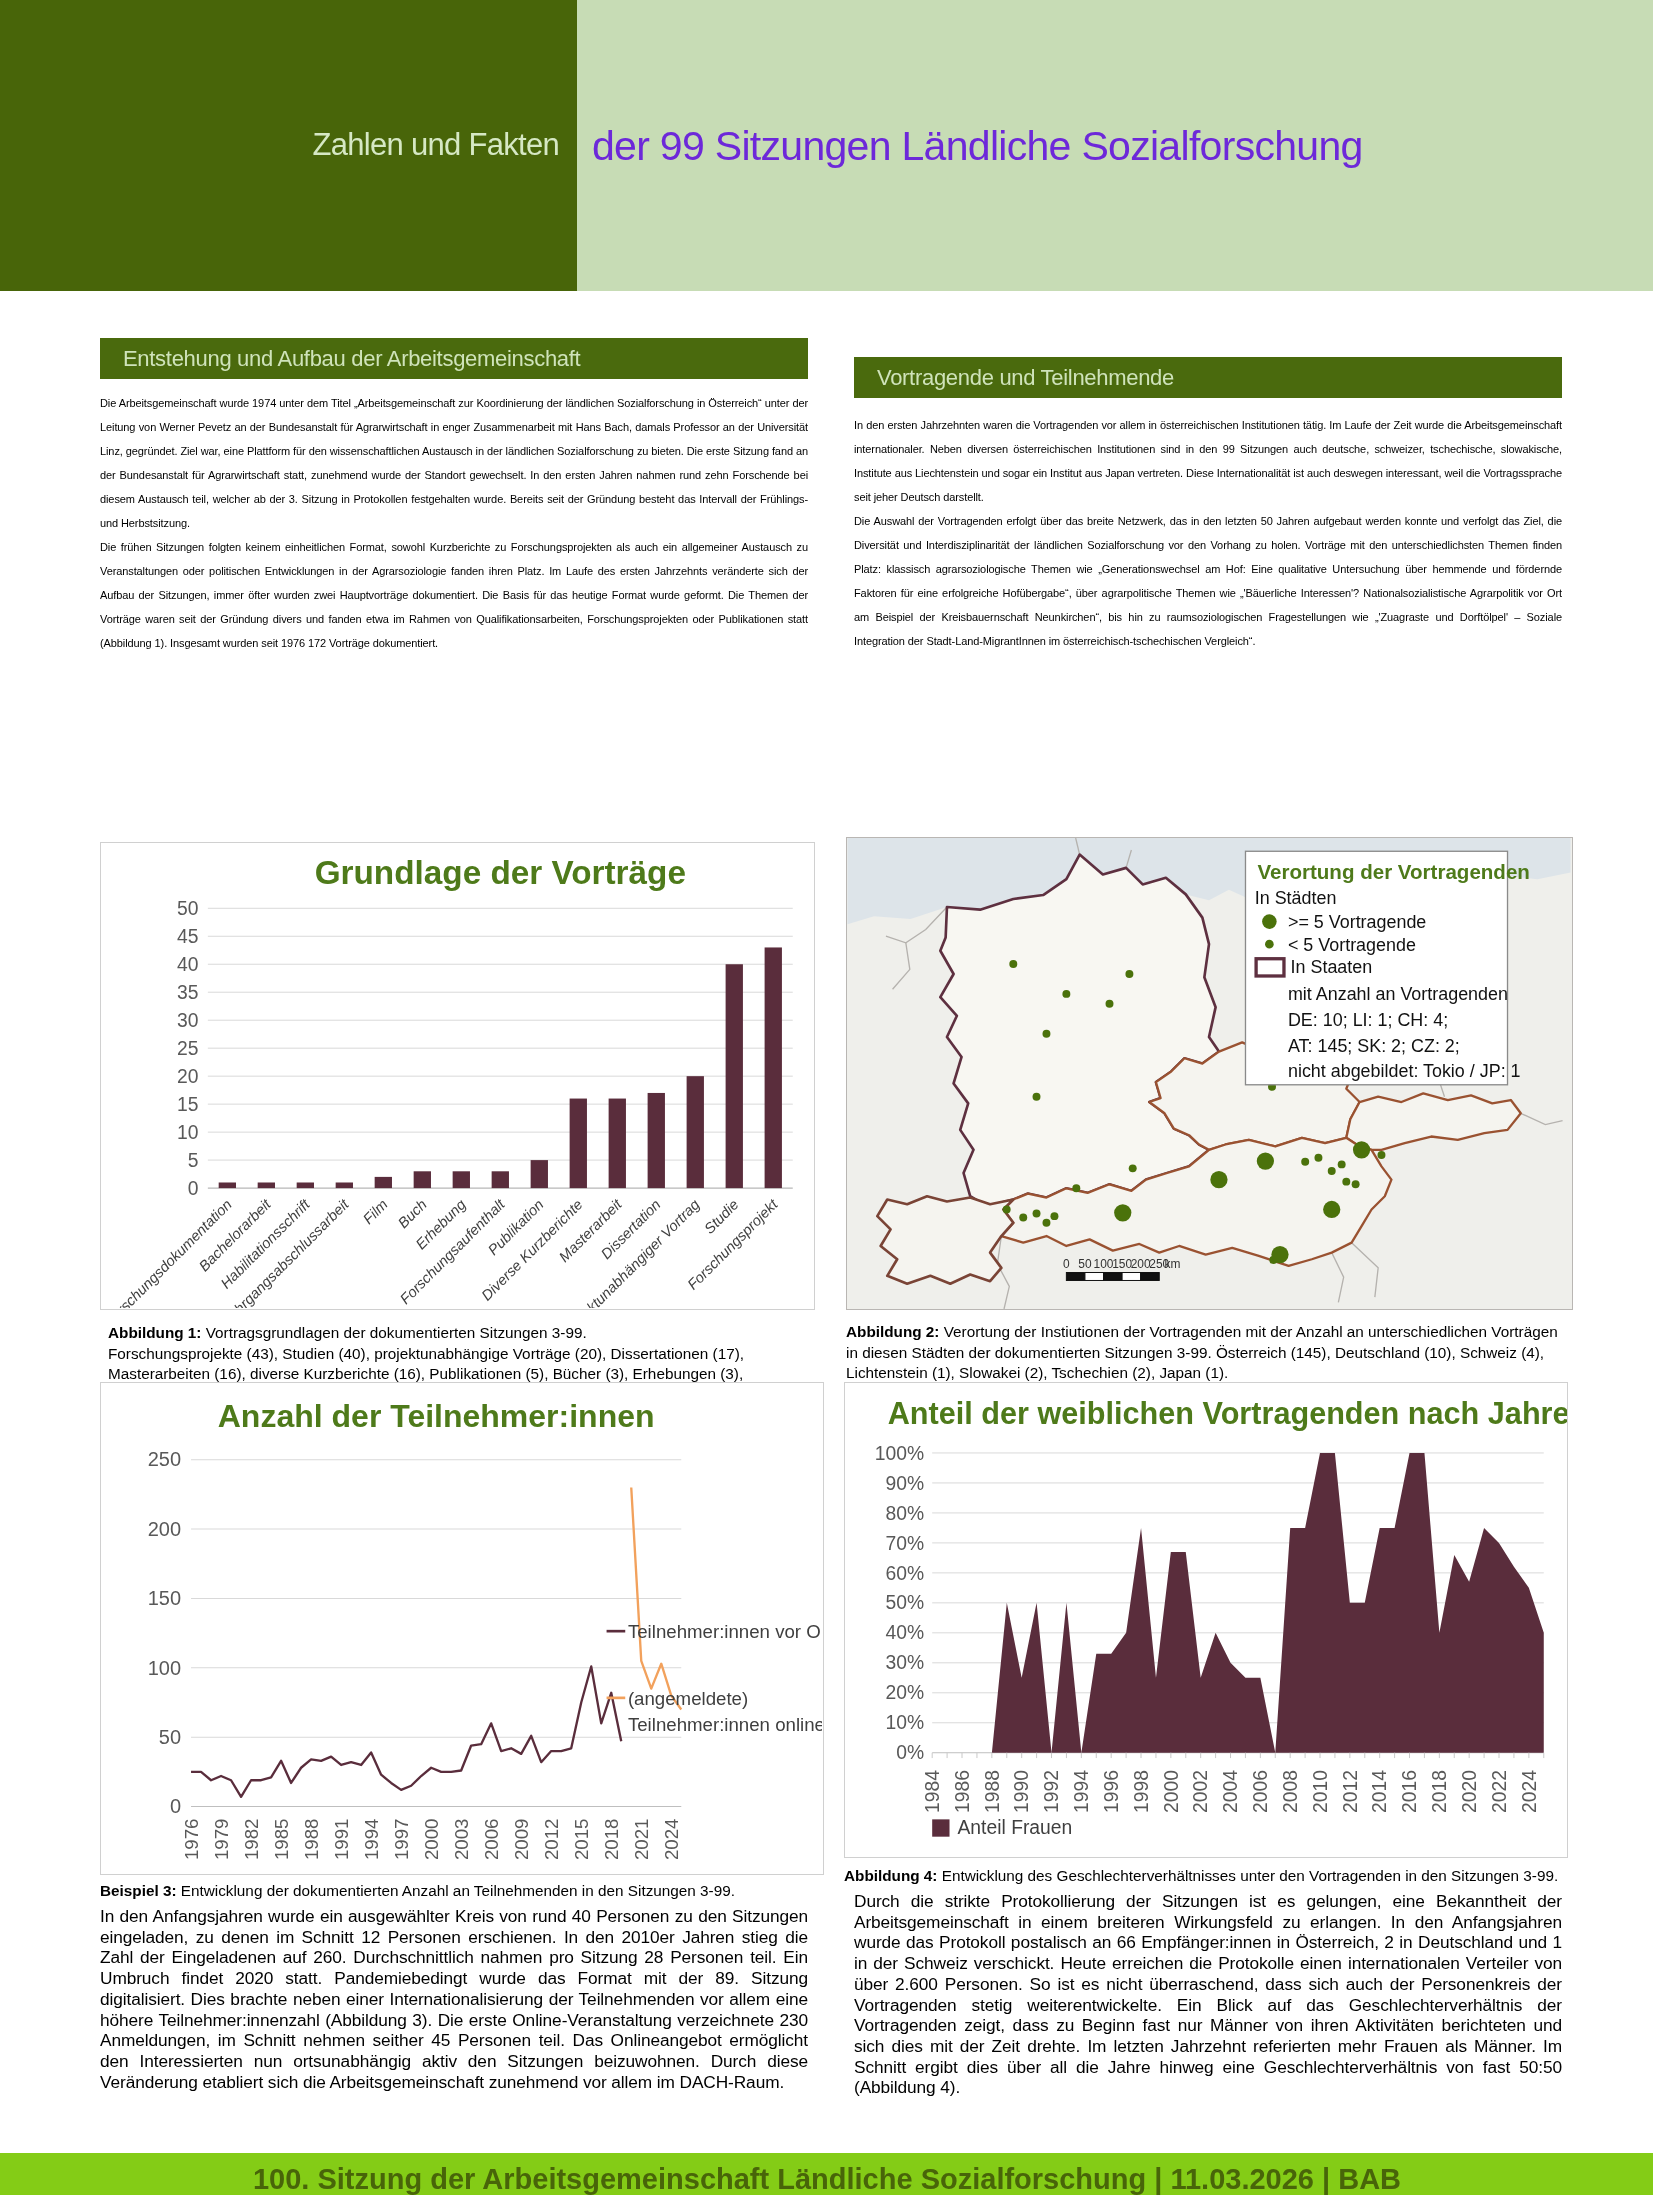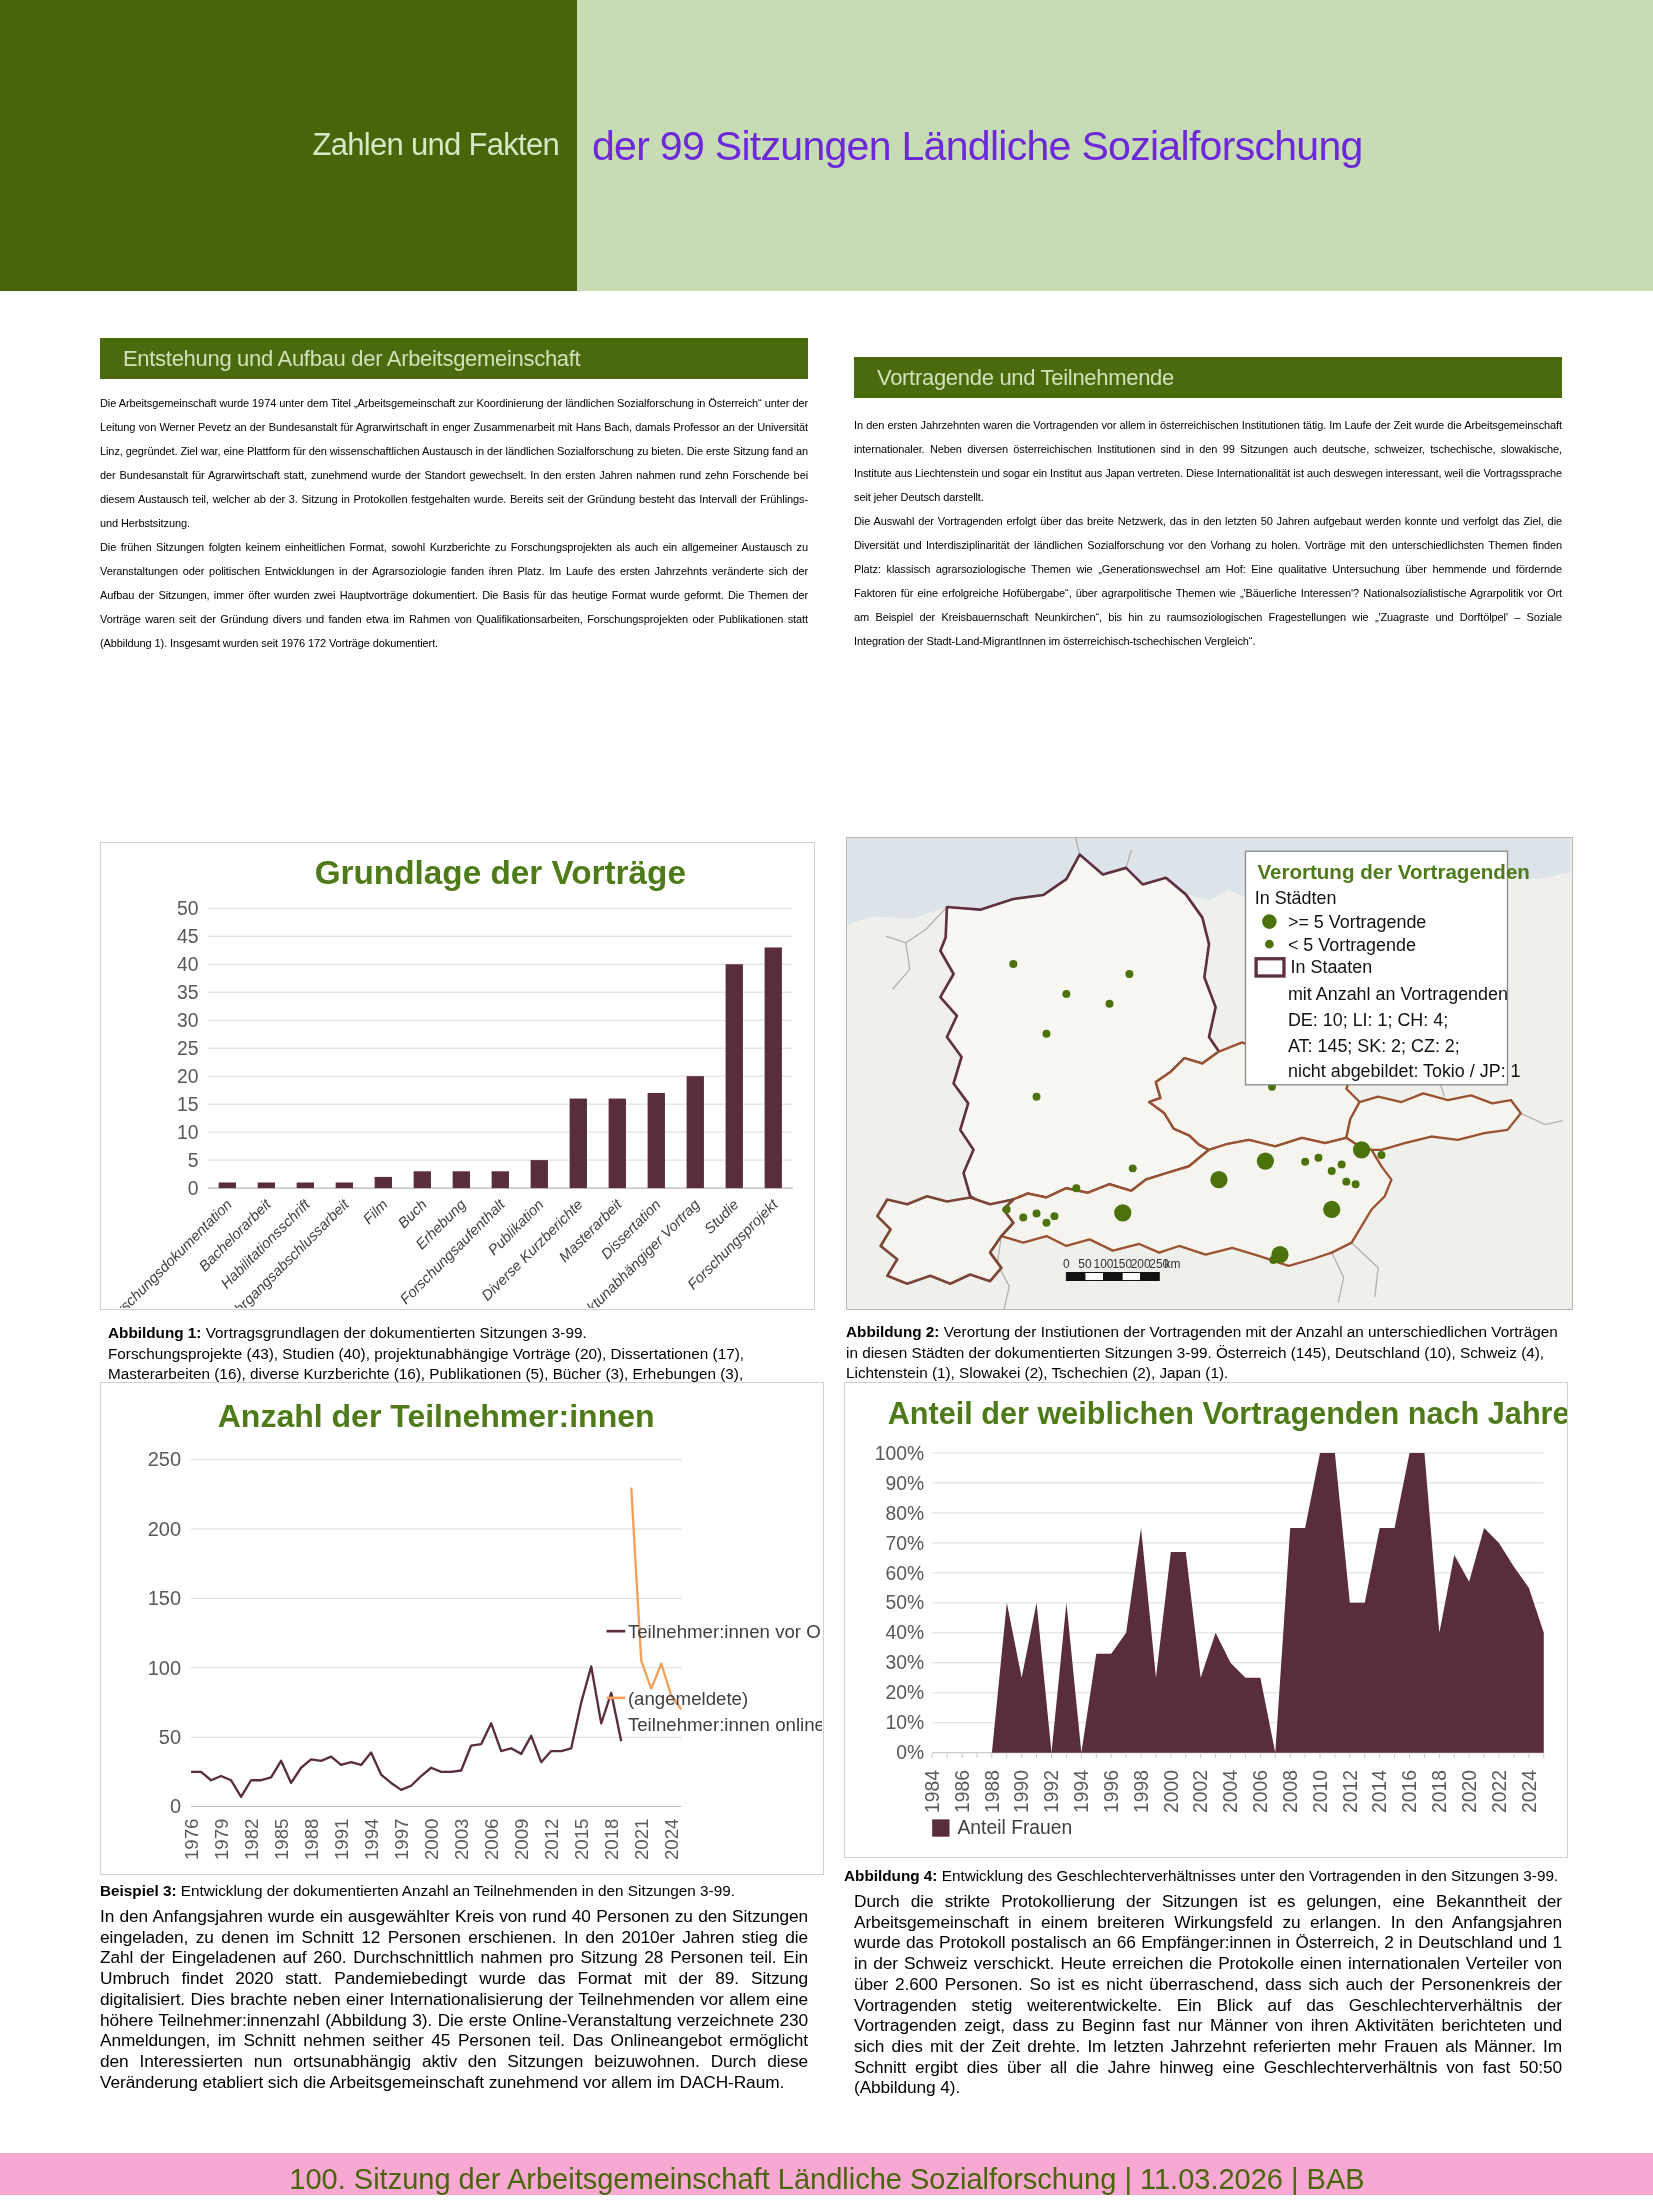--- a/index.html
+++ b/index.html
@@ -32,21 +32,21 @@
   .c4{left:844px;top:1382px;width:724px;height:476px;}
   .mapbox{left:846px;top:837px;width:727px;height:473px;border:1.3px solid #b9b6b3;box-sizing:border-box;background:#efefeb;}
   
   .caption{font-size:15.3px;line-height:20.7px;color:#000;}
   .cap-b{font-weight:bold;}
   .cap1{left:108px;top:1323px;width:724px;}
   .cap2{left:846px;top:1322px;width:727px;}
   .cap3{left:100px;top:1881px;width:724px;}
   .cap4{left:844px;top:1866px;width:724px;}
   
-  .footer{left:0;top:2153px;width:1654px;height:42px;background:#f9a8d4;text-align:center;}
+  .footer{left:0;top:2153px;width:1654px;height:42px;background:#84cc16;text-align:center;font-weight:bold;}
   .footer span{font-size:29px;line-height:53px;color:#486509;}
   svg{display:block;}
 </style>
 </head>
 <body>
 
 <div class="abs hdr-dark"></div>
 <div class="abs hdr-light"></div>
 <div class="abs hdr-title-left">Zahlen und Fakten</div>
 <div class="abs hdr-title-right">der 99 Sitzungen Ländliche Sozialforschung</div>

